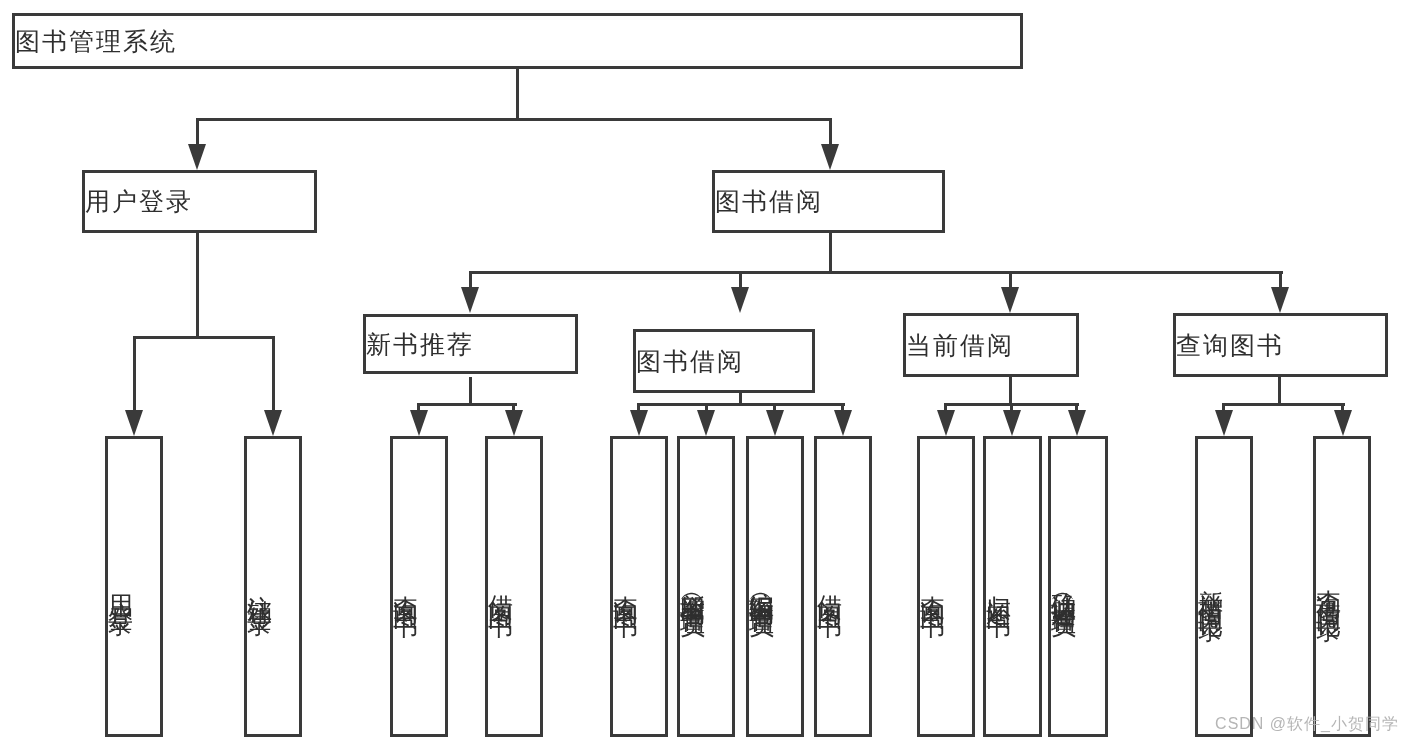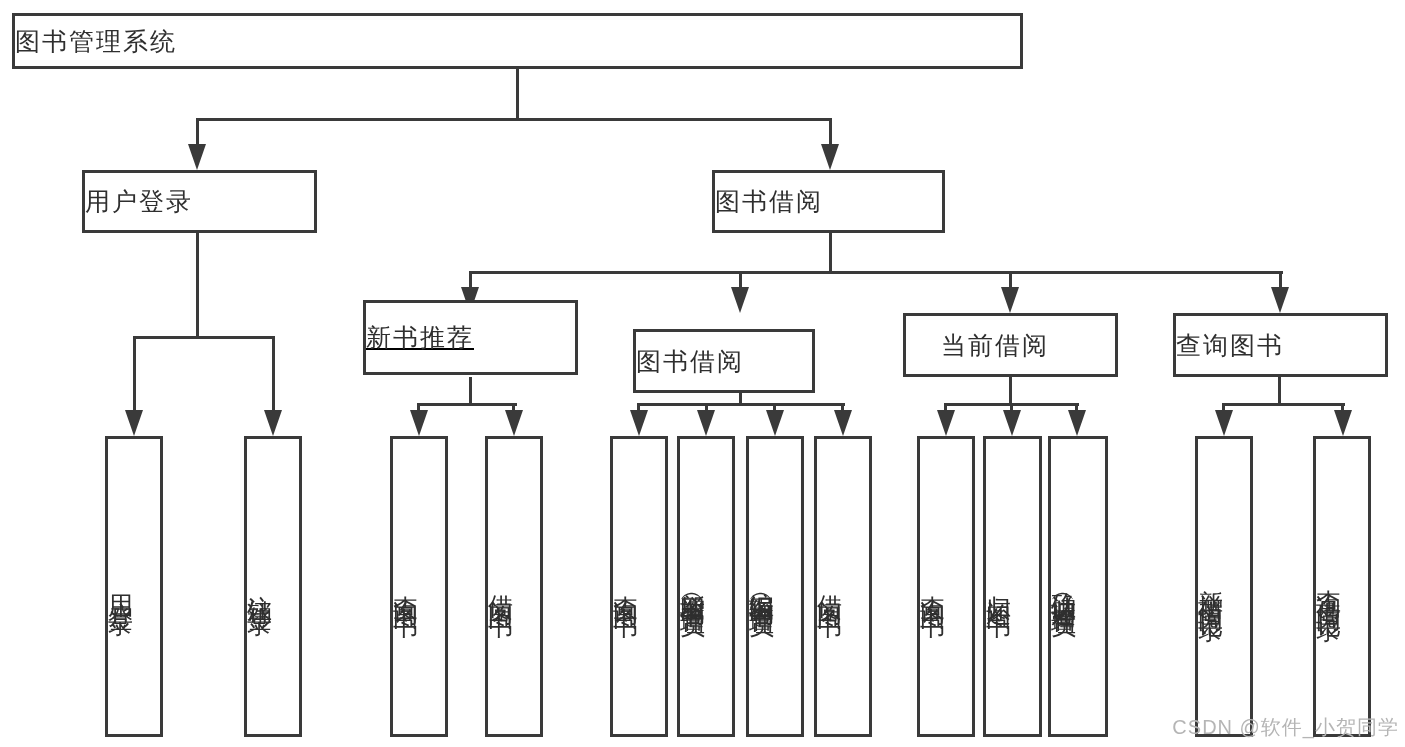--- a/index.html
+++ b/index.html
@@ -54,21 +54,21 @@
     width: 0;
     height: 0;
     border-left: 9px solid transparent;
     border-right: 9px solid transparent;
     border-top: 26px solid var(--line);
   }
   .watermark {
     position: absolute;
     top: 714px;
     right: 6px;
-    font-size: 20px;
+    font-size: 16px;
     letter-spacing: 1px;
     color: var(--watermark);
     z-index: 10;
     white-space: nowrap;
   }
 </style>
 </head>
 <body>
 
 <div class="canvas">
@@ -136,27 +136,27 @@
     <span class="hlabel">图书管理系统</span>
   </div>
 
   <div class="box" style="left:82px;top:170px;width:235px;height:63px;">
     <span class="hlabel">用户登录</span>
   </div>
   <div class="box" style="left:712px;top:170px;width:233px;height:63px;">
     <span class="hlabel">图书借阅</span>
   </div>
 
-  <div class="box" style="left:363px;top:300px;width:215px;height:75px;text-decoration:underline;">
+  <div class="box" style="left:363px;top:314px;width:215px;height:60px;">
     <span class="hlabel">新书推荐</span>
   </div>
   <div class="box" style="left:633px;top:329px;width:182px;height:64px;">
     <span class="hlabel">图书借阅</span>
   </div>
-  <div class="box" style="left:903px;top:313px;width:215px;height:64px;padding-left:35px;">
+  <div class="box" style="left:903px;top:313px;width:176px;height:64px;">
     <span class="hlabel">当前借阅</span>
   </div>
   <div class="box" style="left:1173px;top:313px;width:215px;height:64px;">
     <span class="hlabel">查询图书</span>
   </div>
 
   <div class="box" style="left:105px;top:436px;width:58px;height:301px;">
     <span class="vlabel">用户登录</span>
   </div>
   <div class="box" style="left:244px;top:436px;width:58px;height:301px;">

